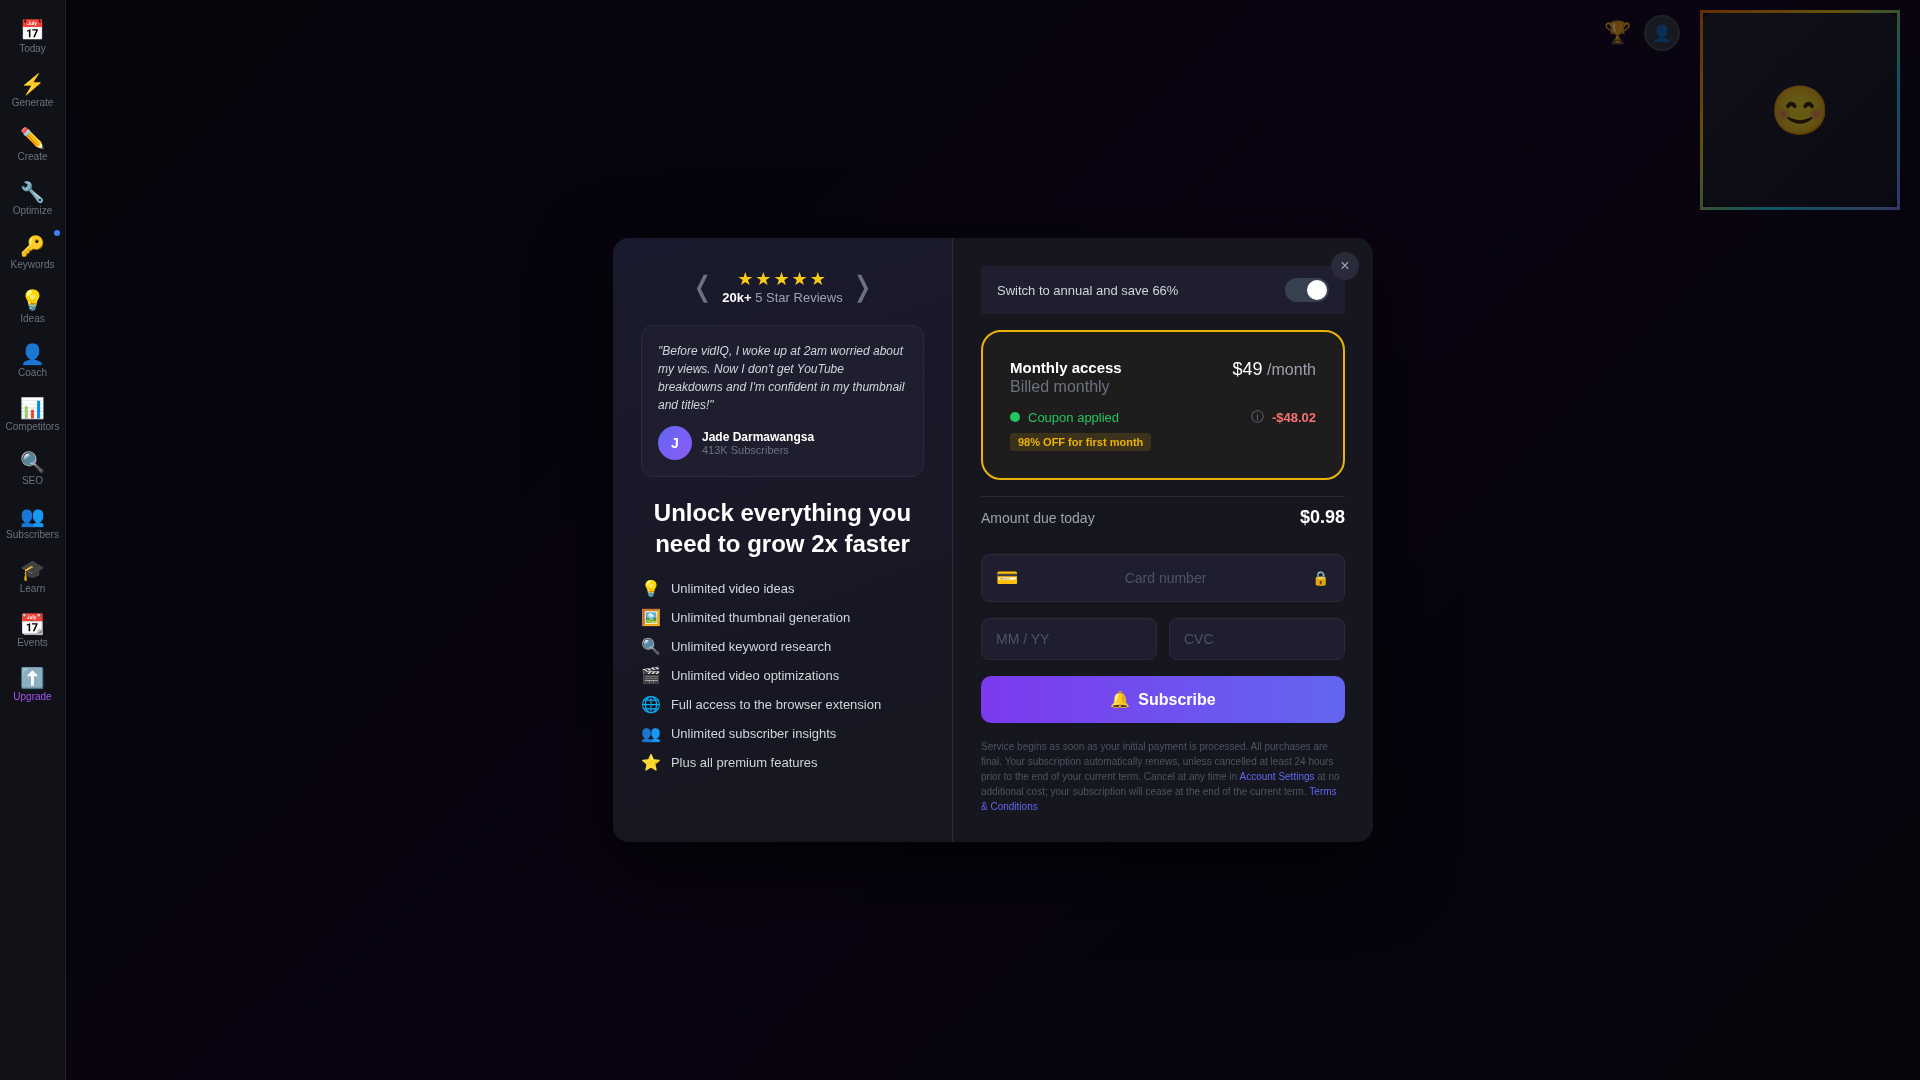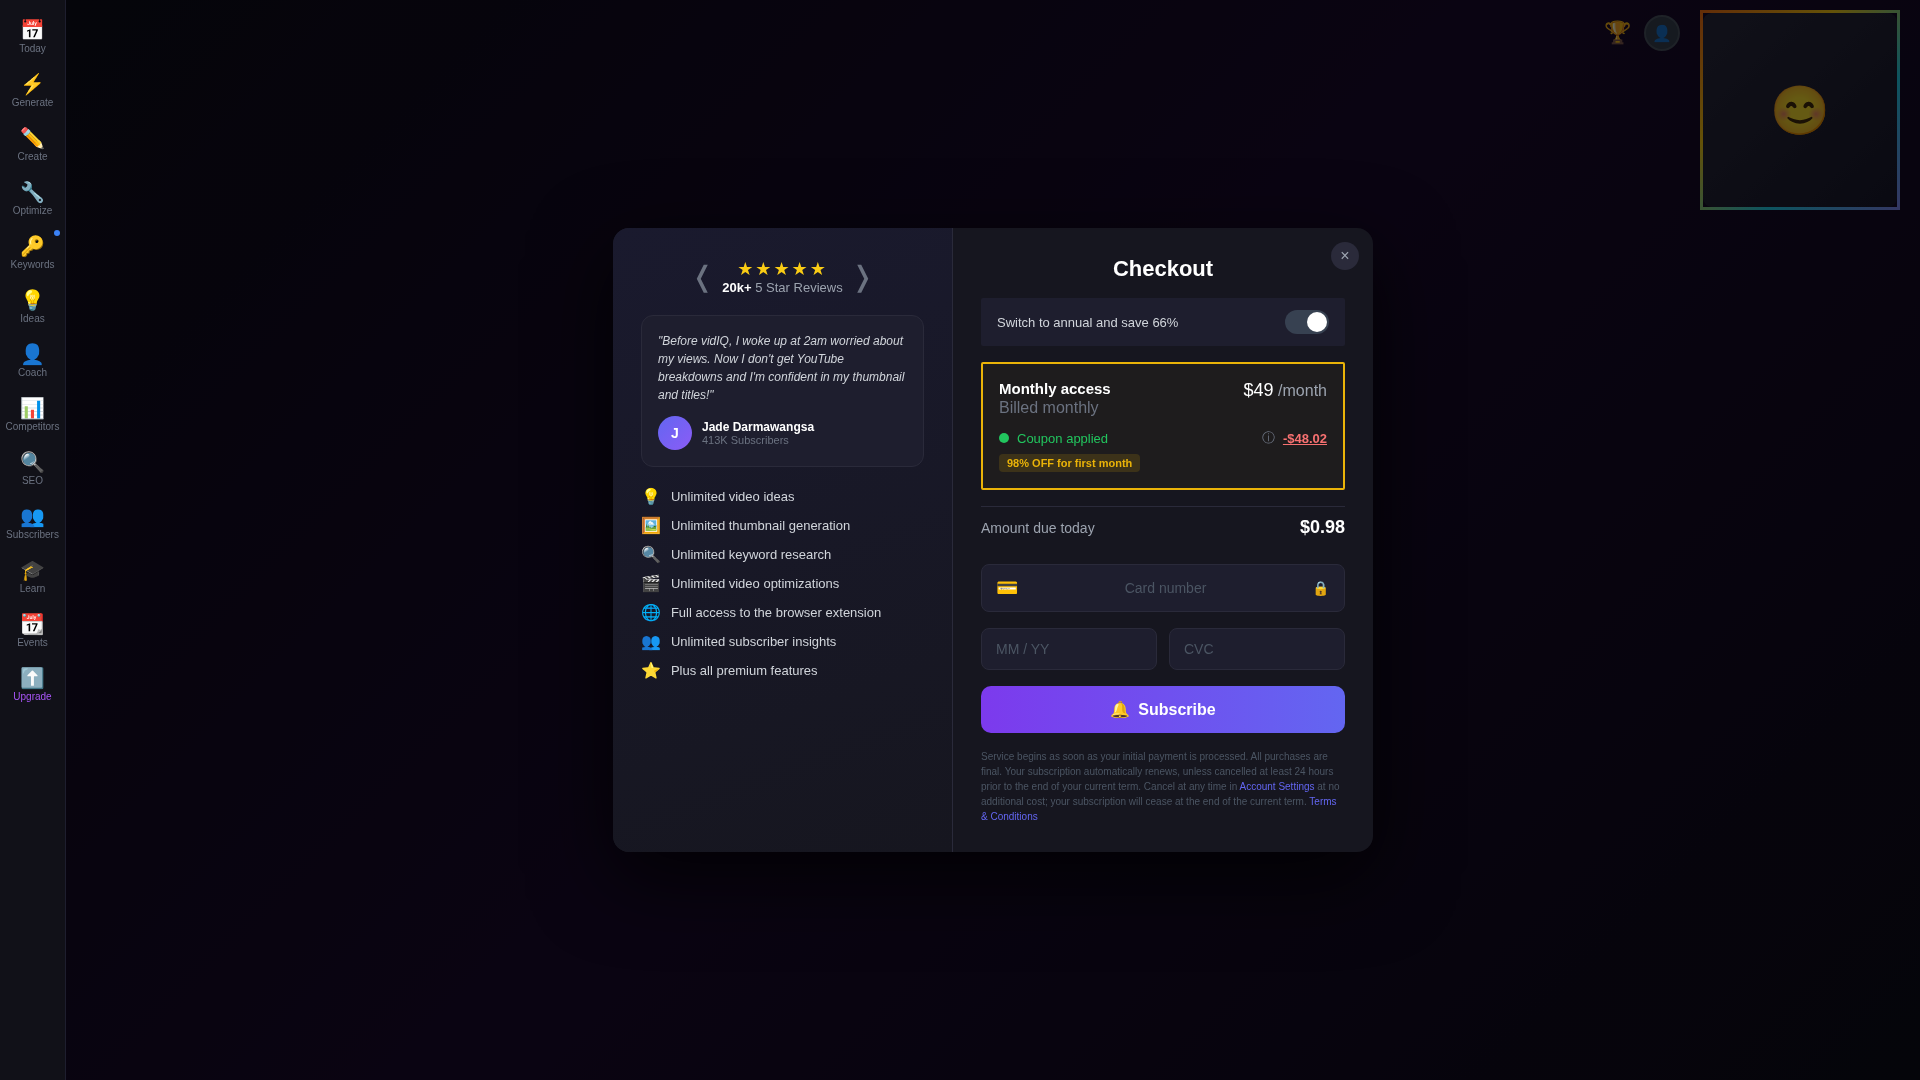--- a/index.html
+++ b/index.html
@@ -274,22 +274,22 @@
       background: #fff;
       border-radius: 50%;
       position: absolute;
       top: 2px; right: 2px;
       transition: left 0.2s;
     }
 
     
     .pricing-box {
       border: 2px solid #eab308;
-      border-radius: 2px;
-      padding: 16px;
+      border-radius: 20px;
+      padding: 27px;
       background: rgba(234, 179, 8, 0.04);
     }
     .pricing-top {
       display: flex;
       justify-content: space-between;
       align-items: flex-start;
       margin-bottom: 12px;
     }
     .access-title {
       font-size: 15px;
@@ -329,21 +329,20 @@
       flex: 1;
     }
     .coupon-info {
       color: #6b7280;
       font-size: 13px;
     }
     .coupon-discount {
       font-size: 13px;
       color: #f87171;
       font-weight: 600;
-      text-decoration: underline;
     }
 
     .discount-badge {
       display: inline-block;
       background: rgba(234, 179, 8, 0.15);
       color: #eab308;
       font-size: 11px;
       font-weight: 600;
       padding: 3px 8px;
       border-radius: 4px;
@@ -522,20 +521,23 @@
             <div class="author-avatar">
               <span>J</span>
             </div>
             <div>
               <div class="author-name">Jade Darmawangsa</div>
               <div class="author-subs">413K Subscribers</div>
             </div>
           </div>
         </div>
 
+        <div class="headline">
+          <h2>Unlock everything you need to grow 2x faster</h2>
+        </div>
 
         <div class="features-list">
           <div class="feature-item">
             <span class="feature-icon">💡</span>
             <span>Unlimited video ideas</span>
           </div>
           <div class="feature-item">
             <span class="feature-icon">🖼️</span>
             <span>Unlimited thumbnail generation</span>
           </div>
@@ -557,21 +559,20 @@
           </div>
           <div class="feature-item">
             <span class="feature-icon">⭐</span>
             <span>Plus all premium features</span>
           </div>
         </div>
       </div>
 
       <div class="modal-right">
 
-        <h2 class="checkout-title">Checkout</h2>
 
         <div class="toggle-row">
           <span class="toggle-text">Switch to annual and save 66%</span>
           <button class="toggle-switch">
             <div class="toggle-knob"></div>
           </button>
         </div>
 
         <div class="pricing-box">
           <div class="pricing-top">

